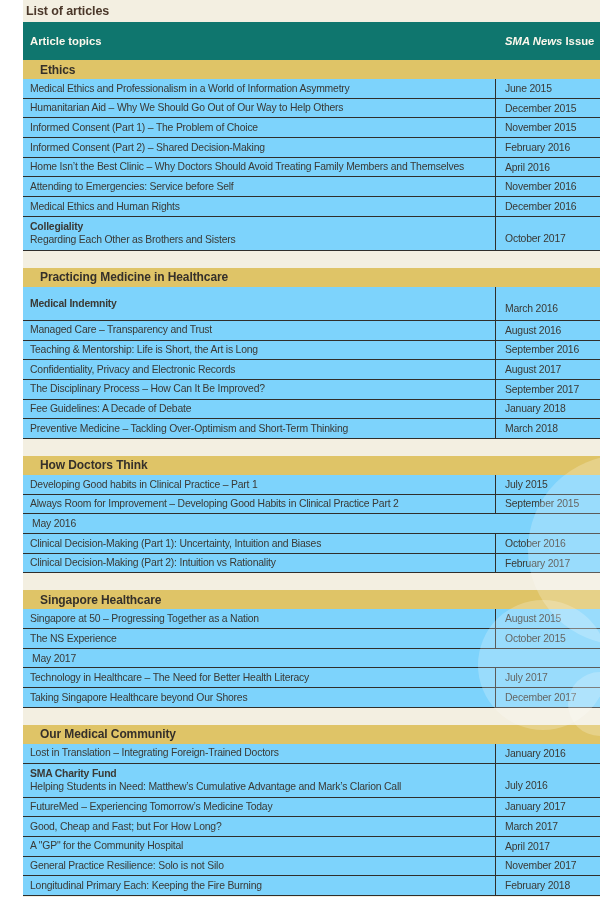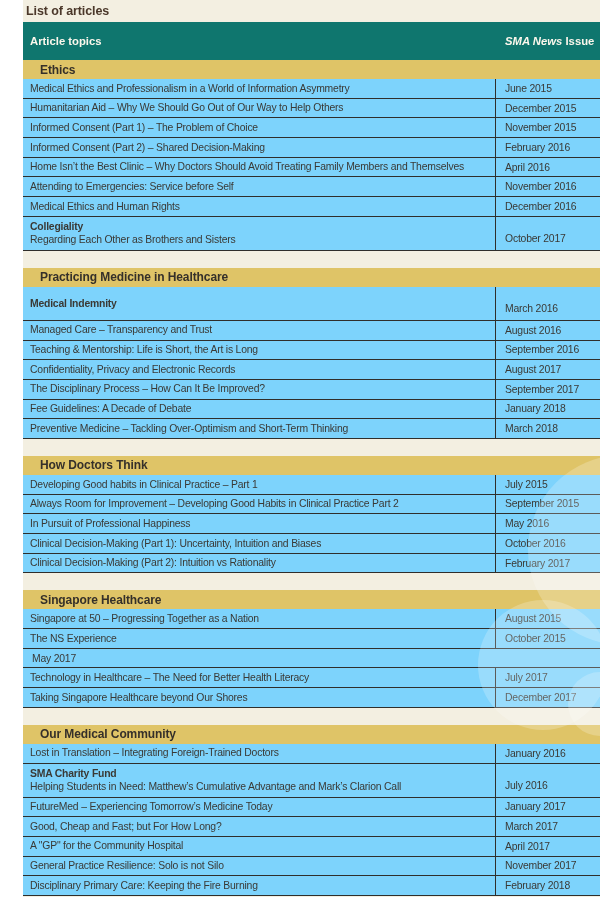--- a/index.html
+++ b/index.html
@@ -253,23 +253,20 @@
         </div>
         <div class="row">
           <div class="tcell">
             <div>Always Room for Improvement – Developing Good Habits in Clinical Practice Part 2</div>
           </div>
           <div class="dcell">
             <span>September 2015</span>
           </div>
         </div>
         <div class="row">
-          <div class="tcell">
-            <div>In Pursuit of Professional Happiness</div>
-          </div>
           <div class="dcell">
             <span>May 2016</span>
           </div>
         </div>
         <div class="row">
           <div class="tcell">
             <div>Clinical Decision-Making (Part 1): Uncertainty, Intuition and Biases</div>
           </div>
           <div class="dcell">
             <span>October 2016</span>
@@ -370,21 +367,21 @@
         <div class="row">
           <div class="tcell">
             <div>General Practice Resilience: Solo is not Silo</div>
           </div>
           <div class="dcell">
             <span>November 2017</span>
           </div>
         </div>
         <div class="row">
           <div class="tcell">
-            <div>Disciplinary Primary Care: Keeping the Fire Burning</div>
+            <div>Longitudinal Primary Each: Keeping the Fire Burning</div>
           </div>
           <div class="dcell">
             <span>February 2018</span>
           </div>
         </div>
       </div>
     </div>
 </div>
 
 </body></html>

